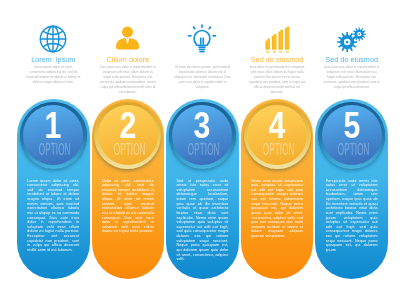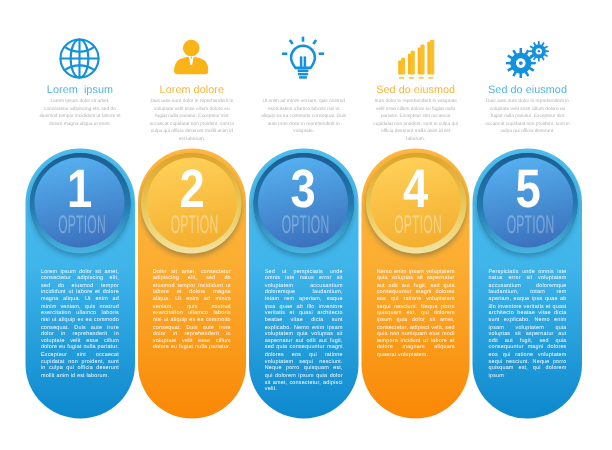--- a/index.html
+++ b/index.html
@@ -58,21 +58,21 @@
         <svg width="23" height="25" viewBox="0 0 52 56">
           <g fill="#FBB417">
             <circle cx="26" cy="13.5" r="12.5"></circle>
             <path d="M26 27 C14.5 27 6.5 30 3.2 35.5 C0.8 39.5 0 44 0 48 C0 51 2 53 6 53 L46 53 C50 53 52 51 52 48 C52 44 51.2 39.5 48.8 35.5 C45.5 30 37.5 27 26 27 Z"></path>
           </g>
           <g fill="#ffffff">
             <path d="M22.5 27.0 L24.7 39 L27.3 39 L29.5 27.0 L27.5 26.3 L26 30.5 L24.5 26.3 Z"></path>
           </g>
         </svg>
       </div>
-  <div class="ttl" style="color:#f8b63a">Lorem dolore</div>
+  <div class="ttl" style="color:#f8b63a">Cillum dolore</div>
   <div class="desc">Duis aute irure dolor in reprehenderit in voluptate velit esse cillum dolore eu fugiat nulla pariatur. Excepteur sint occaecat cupidatat non proident, sunt in culpa qui officia deserunt mollit anim id est laborum.</div>
   <div class="panel" style="background:linear-gradient(to bottom, #fdb841 0%, #fbad31 43%, #fa8805 100%);">
     <div class="ptext">Dolor sit amet, consectetur adipiscing elit, sed do eiusmod tempor incididunt ut labore et dolore magna aliqua. Ut enim ad minim veniam, quis nostrud exercitation ullamco laboris nisi ut aliquip ex ea commodo consequat. Duis aute irure dolor in reprehenderit in voluptate velit esse cillum dolore eu fugiat nulla pariatur.</div>
   </div>
   <div class="circ" style="background:#e8a324;box-shadow:0 2px 3.5px rgba(12,60,90,.35);">
     <div class="ring" style="background:linear-gradient(178deg, #dea128 0%, #eac755 52%, #f2e4a6 100%);"></div>
     <div class="inner" style="background:linear-gradient(168deg, #ffd15a 4%, #f3ad2c 96%);">
       <div class="num">2</div>
       <div class="opt" style="color:rgba(255,255,255,.40)">OPTION</div>
     </div>

